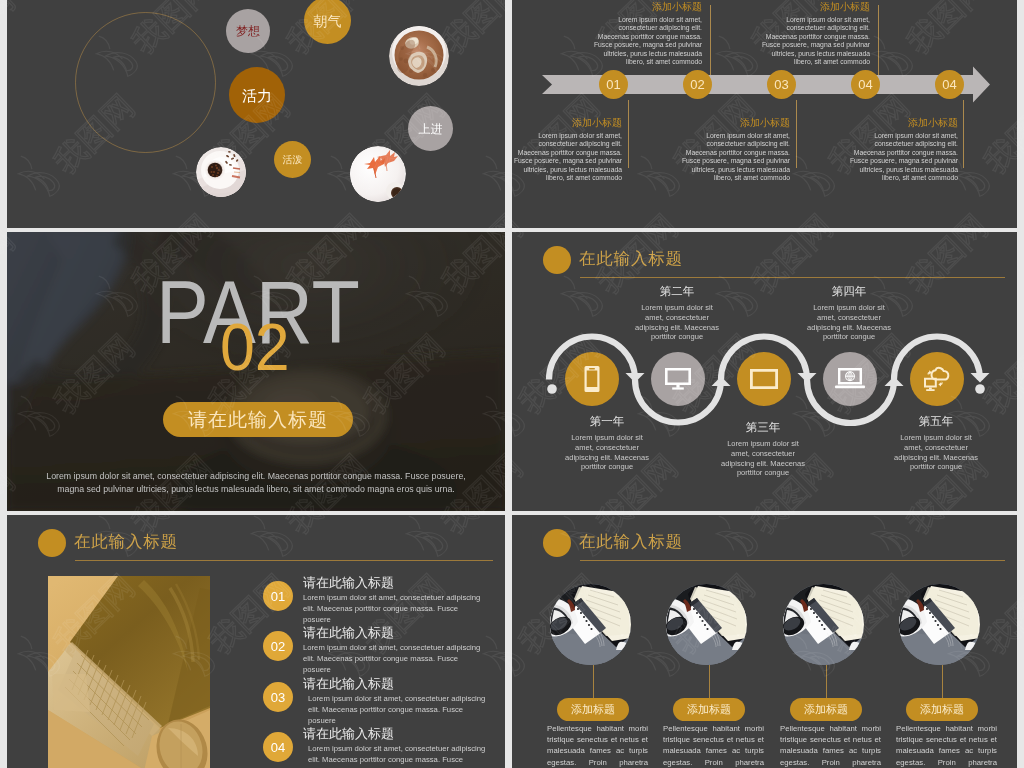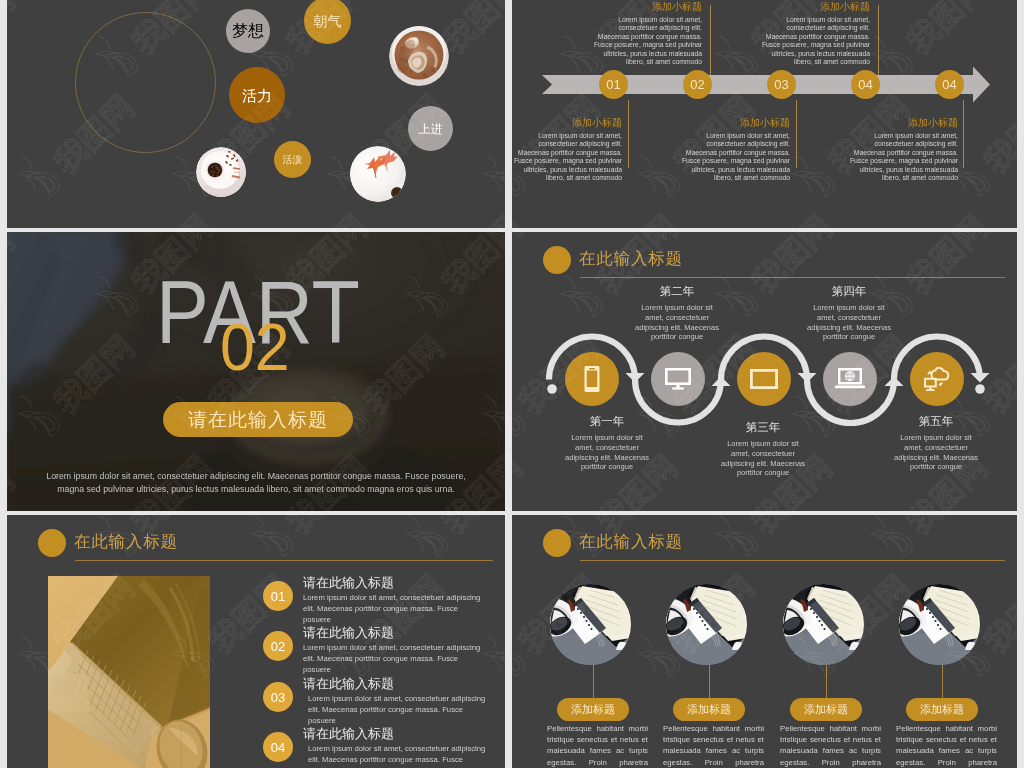--- a/index.html
+++ b/index.html
@@ -14,21 +14,21 @@
   .s4{left:512px;top:232px;width:505px;height:279px;}
   .s5{left:7px;top:515px;width:498px;height:253px;}
   .s6{left:512px;top:515px;width:505px;height:253px;}
 
   
   .ring{position:absolute;left:68px;top:12px;width:139px;height:139px;border-radius:50%;
         border:1px solid rgba(200,150,70,.45);}
   .bub{position:absolute;border-radius:50%;display:flex;align-items:center;justify-content:center;
        color:#fbe6bd;text-align:center;line-height:1;}
   .b-main{left:58px;top:20px;width:129px;height:129px;background:#c38e22;font-size:17px;letter-spacing:.5px;}
-  .b-dream{left:219px;top:9px;width:44px;height:44px;background:#a8a2a2;color:#000000;font-size:16px;}
+  .b-dream{left:219px;top:9px;width:44px;height:44px;background:#a8a2a2;color:#7f1d1d;font-size:12px;}
   .b-vigor{left:297px;top:-3px;width:47px;height:47px;background:#c38e22;font-size:14px;}
   .b-energy{left:222px;top:67px;width:56px;height:56px;background:#a16207;color:#fff;font-size:15px;}
   .b-youth{left:302px;top:61px;width:75px;height:75px;background:#c38e22;font-size:19px;}
   .b-aspire{left:401px;top:106px;width:45px;height:45px;background:#a8a2a2;color:#fff;font-size:12px;}
   .b-lively{left:267px;top:141px;width:37px;height:37px;background:#c38e22;font-size:10px;}
   .photo{position:absolute;border-radius:50%;overflow:hidden;}
   .p-latte{left:382px;top:26px;width:60px;height:60px;}
   .p-beans{left:189px;top:147px;width:50px;height:50px;}
   .p-teapot{left:343px;top:146px;width:56px;height:56px;}
 

